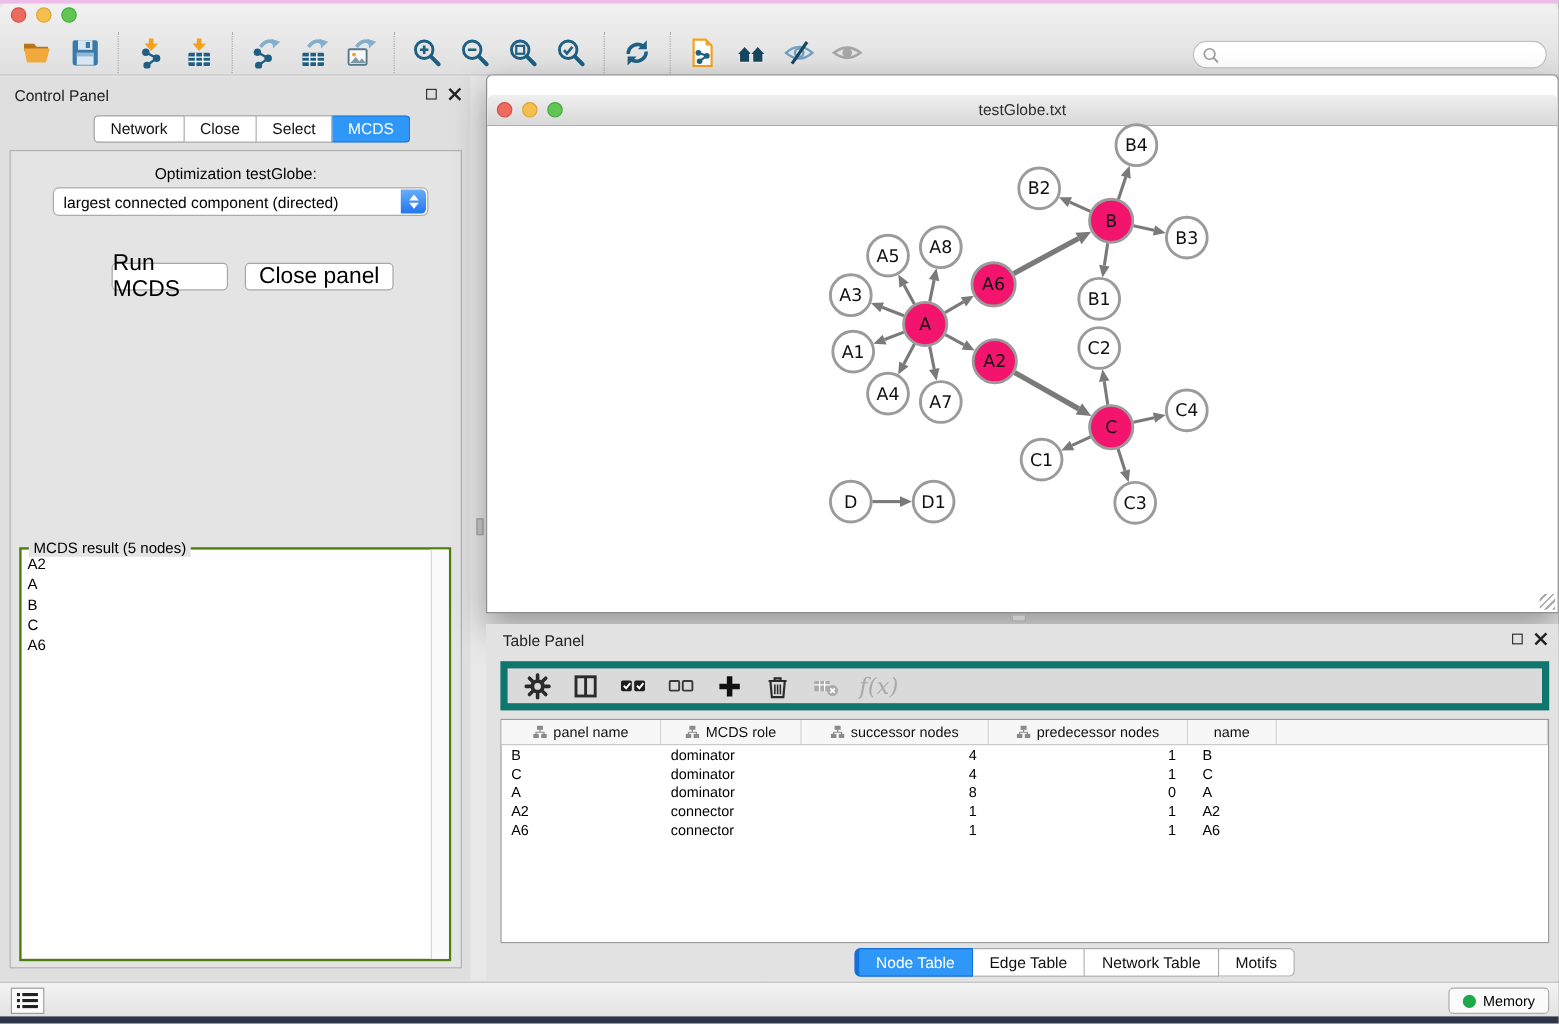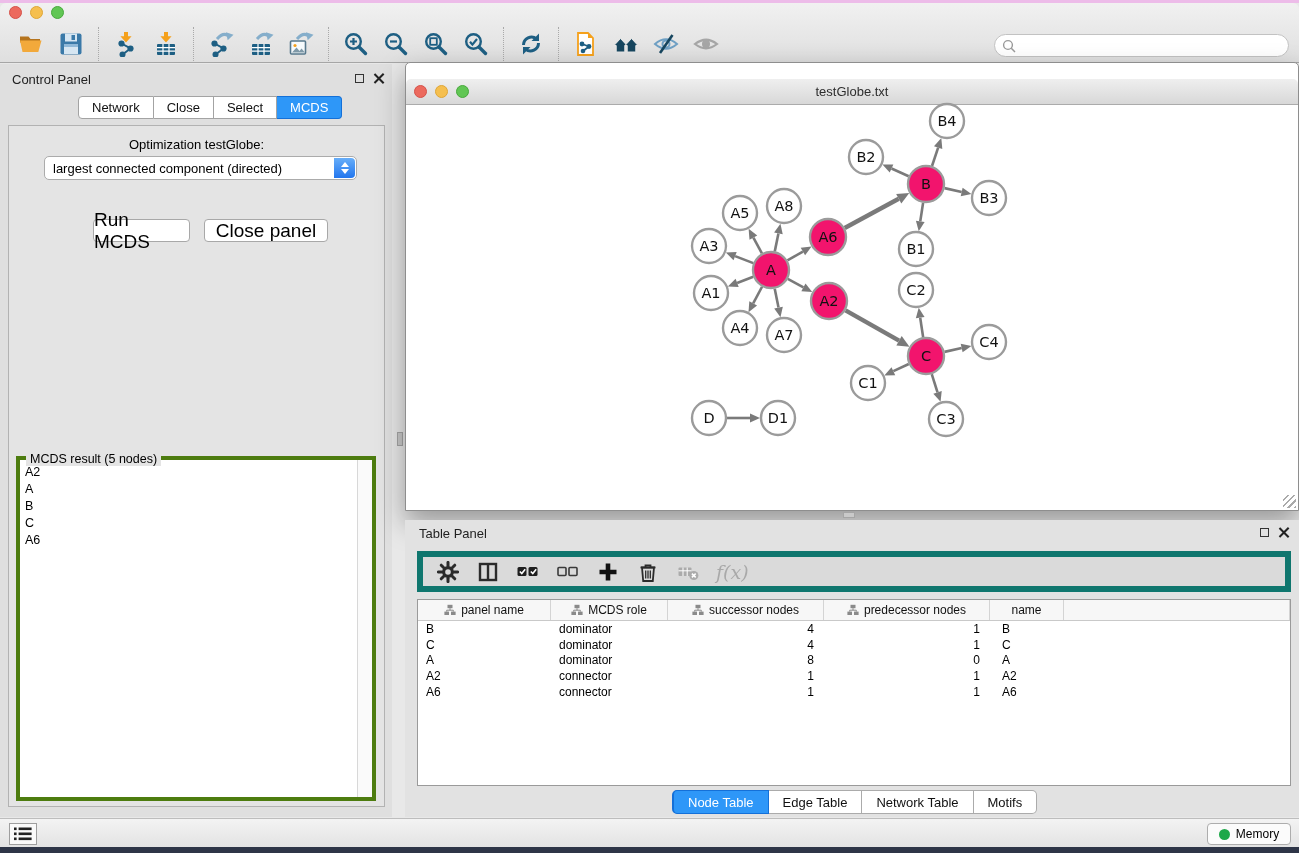--- a/index.html
+++ b/index.html
@@ -42,21 +42,21 @@
   #opt-label { position:absolute; left:0; top:11px; width:100%; text-align:center; font-size:13px; color:#000; }
   #criterion { position:absolute; left:35px; top:30px; width:313px; height:24px; background:#FFF; border:1px solid #ABABAB;
                border-radius:5px; display:flex; align-items:center; font-size:13px; padding-left:8px; color:#000; cursor:pointer; }
   #criterion .spin { position:absolute; right:1px; top:1px; bottom:1px; width:21px; border-radius:0 4px 4px 0;
                background:linear-gradient(#67AEF9,#2276EE); display:flex; flex-direction:column; align-items:center; justify-content:center; gap:2px; }
   .chev { width:0; height:0; border-left:4px solid transparent; border-right:4px solid transparent; }
   .chev.up { border-bottom:5px solid #FFF; } .chev.down { border-top:5px solid #FFF; }
   .cp-btn { position:absolute; top:64px; height:23px; background:#FFF; border:1px solid #A8A8A8; border-radius:4px;
             font-size:19px; color:#000; display:flex; align-items:center; justify-content:center; cursor:pointer;margin-top:29px; }
   #run-btn { left:84px; width:97px; } #closep-btn { left:195px; width:124px; }
-  #result-box { position:absolute; left:7px; top:330px; width:360px; height:345px; border:4px solid #4d7c0f; background:#FFF; }
+  #result-box { position:absolute; left:7px; top:330px; width:360px; height:345px; border:2px solid #4d7c0f; background:#FFF; }
   #result-legend { position:absolute; left:6px; top:-8px; background:#E4E4E4; padding:0 4px; font-size:12.5px; color:#000; }
   #result-list { position:absolute; left:0; top:3px; bottom:0; right:15px; overflow:hidden; }
   .result-item { font-size:12.5px; color:#000; padding:1.5px 0 1.5px 5px; cursor:default; }
   #result-scroll { position:absolute; right:0; top:0; bottom:0; width:15px; background:#FAFAFA; border-left:1px solid #D8D8D8; }
 
   
   #net-window { position:absolute; left:405px; top:62px; width:894px; height:449px; background:#FFF;
                 border:1px solid #8E8E8E; border-radius:5px 5px 0 0; box-shadow:0 12px 28px rgba(0,0,0,.35); }
   #net-titlebar { position:absolute; left:0; top:0; width:100%; height:26px; border-radius:5px 5px 0 0;
                 background:linear-gradient(#EFEFEF,#D8D8D8); border-bottom:1px solid #ABABAB;margin-top:16px; }
@@ -79,21 +79,21 @@
             background:#F7F7F7; border-bottom:1px solid #C9C9C9; }
   .t-hcell { display:flex; align-items:center; justify-content:center; gap:5px; font-size:12px; color:#111;
              border-right:1px solid #D4D4D4; cursor:pointer; }
   .t-hcell svg { width:12px; height:12px; }
   .t-row { display:grid; grid-template-columns:133px 117px 156px 166px 74px 1fr; height:15.8px; cursor:default; }
   .t-cell { font-size:12px; color:#000; display:flex; align-items:center; padding:0 8px; }
   .t-cell.num { justify-content:flex-end; padding-right:10px; }
   .t-cell.name { padding-left:12px; }
   #tp-tabs { position:absolute; left:267px; top:270px; display:flex; }
   .tp-tab { font-size:13px; padding:3.5px 14px; background:#FFF; border:1px solid #ABABAB; border-left:none; color:#111; cursor:pointer; }
-  .tp-tab:first-child { border-left:2px solid #0f172a; border-radius:5px 0 0 5px; }
+  .tp-tab:first-child { border-left:4px solid #0f172a; border-radius:5px 0 0 5px;margin-left:40px; }
   .tp-tab:last-child { border-radius:0 5px 5px 0; }
   .tp-tab.sel { background:#2E97F8; border-color:#1470D8; color:#FFF; }
 
   
   #status-bar { position:absolute; left:0; top:818px; width:100%; height:29px;
                 background:linear-gradient(#F3F3F3,#E3E3E3); border-top:1px solid #BDBDBD; }
   #list-btn { position:absolute; left:9px; top:4px; width:28px; height:22px; background:#FAFAFA; border:1px solid #9E9E9E;
               display:flex; align-items:center; justify-content:center; cursor:pointer; }
   #memory-btn { position:absolute; right:8px; top:4px; width:84px; height:22px; background:#FBFBFB; border:1px solid #ADADAD;
               border-radius:4px; display:flex; align-items:center; justify-content:center; gap:6px; font-size:12px; color:#000; cursor:pointer; }

